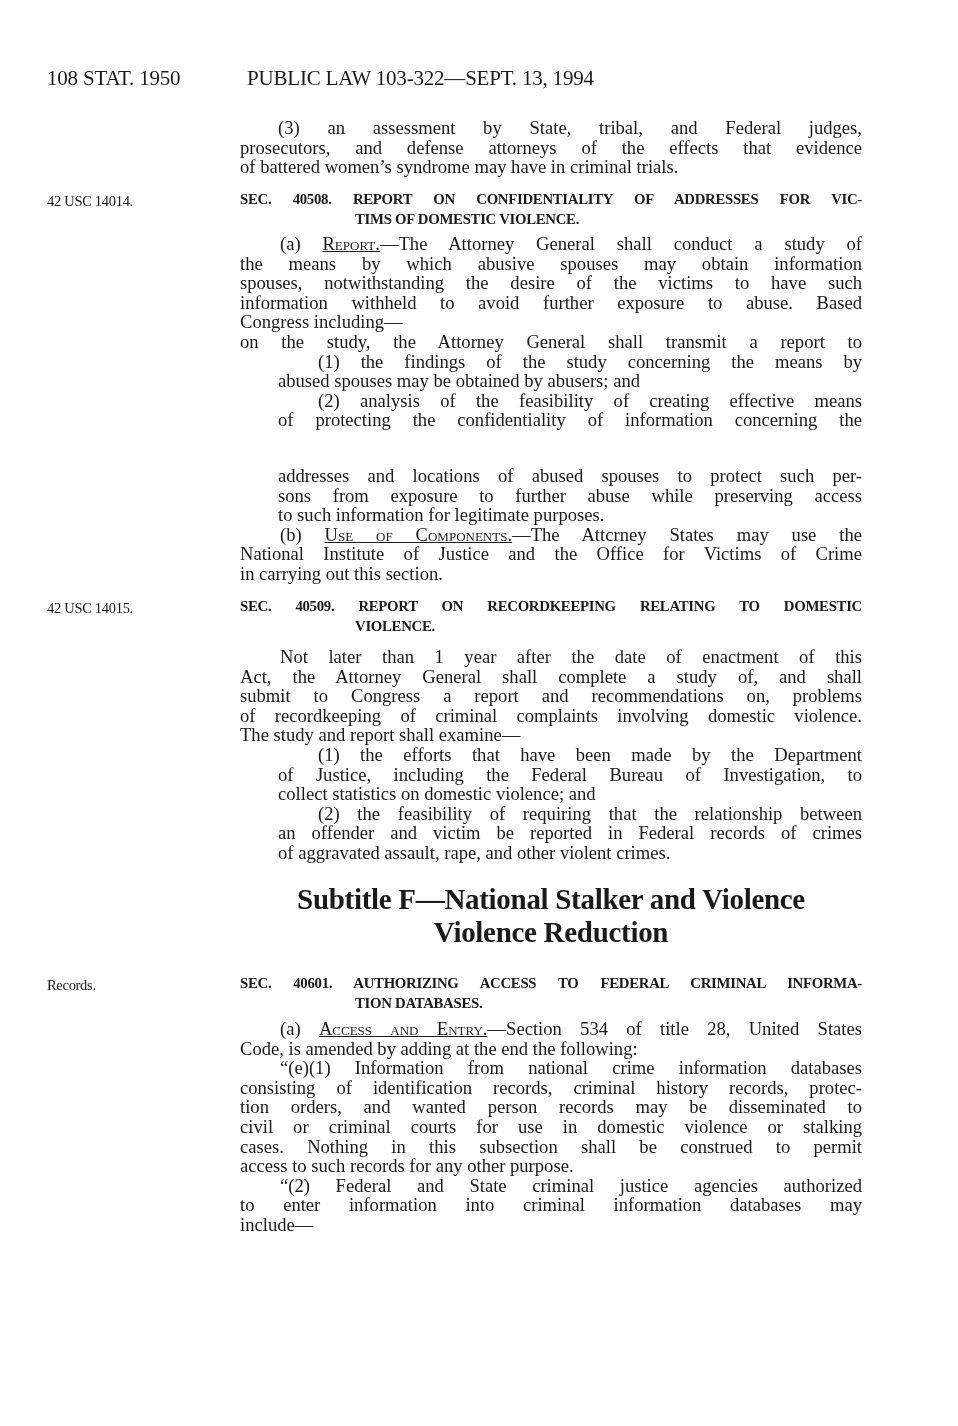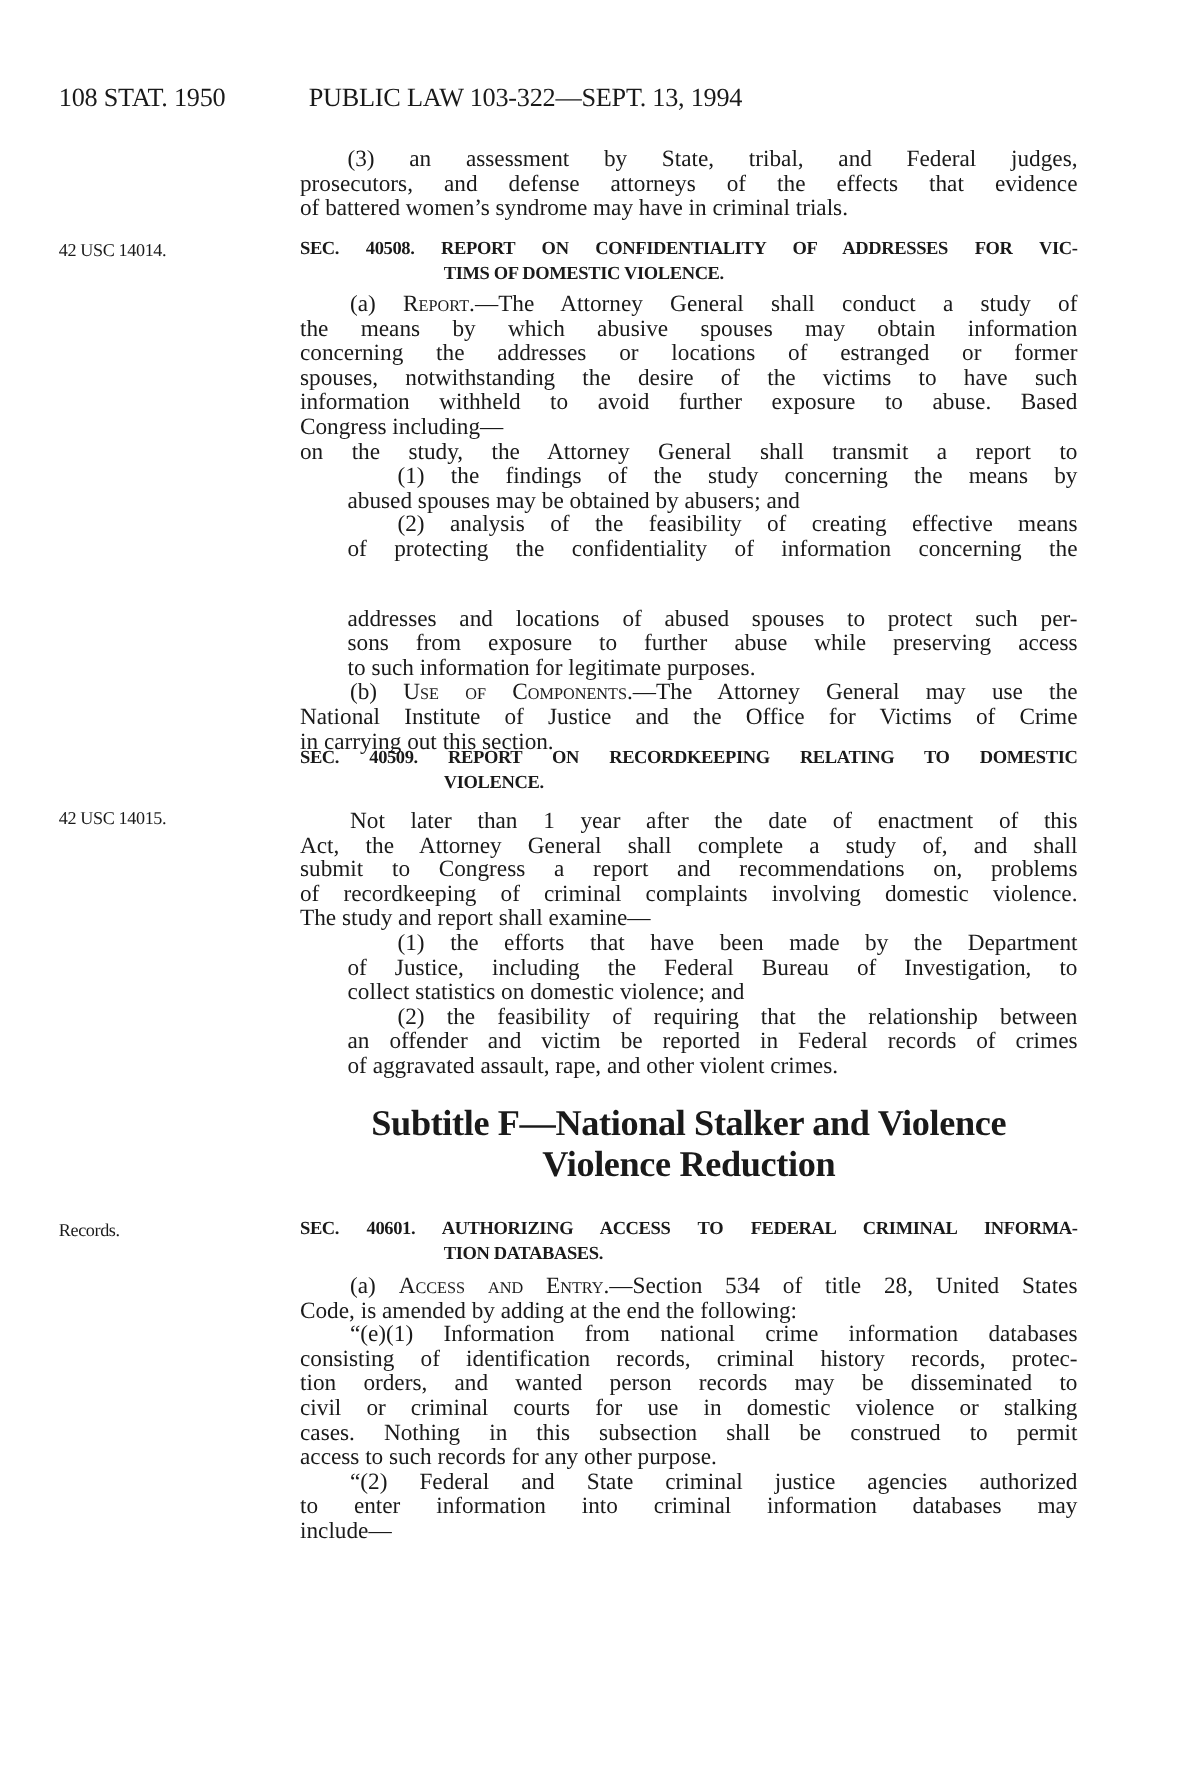--- a/index.html
+++ b/index.html
@@ -14,21 +14,21 @@
   .block { position: absolute; left: 240px; width: 622px; font-size: 18.6px; line-height: 19.6px; }
   .line { display: block; white-space: nowrap; text-align: justify; text-align-last: justify; height: 19.6px; }
   .line.last { text-align-last: left; }
   .ind1 { padding-left: 40px; }
   .ind-item { padding-left: 38px; }
   .ind-item2 { padding-left: 78px; }
   .sec-head { position: absolute; left: 240px; width: 622px; font-size: 14.8px; font-weight: bold;
               line-height: 20px; letter-spacing: -0.3px; }
   .sec-head .line { height: 20px; }
   .sec-head .cont { padding-left: 115px; text-align-last: left; }
-  .sc { font-variant: small-caps; }
+  .sc { font-variant: small-caps; text-decoration: underline; }
   .subtitle { position: absolute; left: 240px; width: 622px; top: 883px; text-align: center;
               font-size: 29px; font-weight: bold; line-height: 33px; letter-spacing: -0.3px; }
 </style>
 </head>
 <body>
 
 <div class="page">
 
   <div class="running-head">
     <span class="folio">108 STAT. 1950</span>
@@ -43,41 +43,40 @@
 
   <div class="margin-note" style="top:193px;">42 USC 14014.</div>
   <div class="sec-head" style="top:189px;">
     <span class="line">SEC. 40508. REPORT ON CONFIDENTIALITY OF ADDRESSES FOR VIC-</span>
     <span class="line cont">TIMS OF DOMESTIC VIOLENCE.</span>
   </div>
 
   <div class="block" style="top:234px;">
     <span class="line ind1"><span>(a) </span><span class="sc">Report.</span><span>—The Attorney General shall conduct a study of</span></span>
     <span class="line">the means by which abusive spouses may obtain information</span>
-    <span class="line">concerning the addresses or locations of estranged or former</span>
     <span class="line">spouses, notwithstanding the desire of the victims to have such</span>
     <span class="line">information withheld to avoid further exposure to abuse. Based</span>
     <span class="line last">Congress including—</span>
     <span class="line">on the study, the Attorney General shall transmit a report to</span>
 
     <span class="line ind-item2" style="padding-left:78px;">(1) the findings of the study concerning the means by</span>
     <span class="line last" style="padding-left:38px;">abused spouses may be obtained by abusers; and</span>
 
     <span class="line" style="padding-left:78px;">(2) analysis of the feasibility of creating effective means</span>
     <span class="line" style="padding-left:38px;">of protecting the confidentiality of information concerning the</span>
     <span class="line" style="padding-left:38px;margin-top:36px;">addresses and locations of abused spouses to protect such per-</span>
     <span class="line" style="padding-left:38px;">sons from exposure to further abuse while preserving access</span>
     <span class="line last" style="padding-left:38px;">to such information for legitimate purposes.</span>
 
-    <span class="line ind1"><span>(b) </span><span class="sc">Use of Components.</span><span>—The Attorney General may use the</span></span>
+    <span class="line ind1"><span>(b) </span><span class="sc">Use of Components.</span><span>—The Attcrney States may use the</span></span>
     <span class="line">National Institute of Justice and the Office for Victims of Crime</span>
     <span class="line last">in carrying out this section.</span>
   </div>
 
-  <div class="margin-note" style="top:600px;margin-top:47px;">42 USC 14015.</div>
+  <div class="margin-note" style="top:600px;">42 USC 14015.</div>
   <div class="sec-head" style="top:596px;">
     <span class="line">SEC. 40509. REPORT ON RECORDKEEPING RELATING TO DOMESTIC</span>
     <span class="line cont">VIOLENCE.</span>
   </div>
 
   <div class="block" style="top:647px;">
     <span class="line ind1">Not later than 1 year after the date of enactment of this</span>
     <span class="line">Act, the Attorney General shall complete a study of, and shall</span>
     <span class="line">submit to Congress a report and recommendations on, problems</span>
     <span class="line">of recordkeeping of criminal complaints involving domestic violence.</span>

